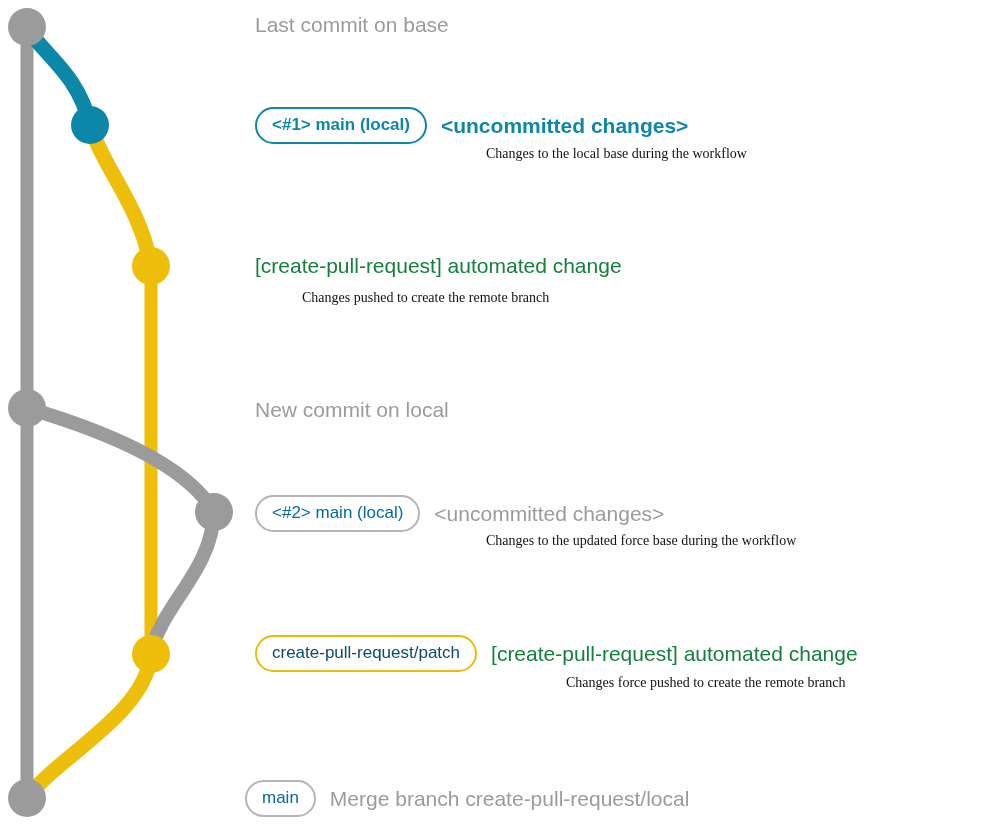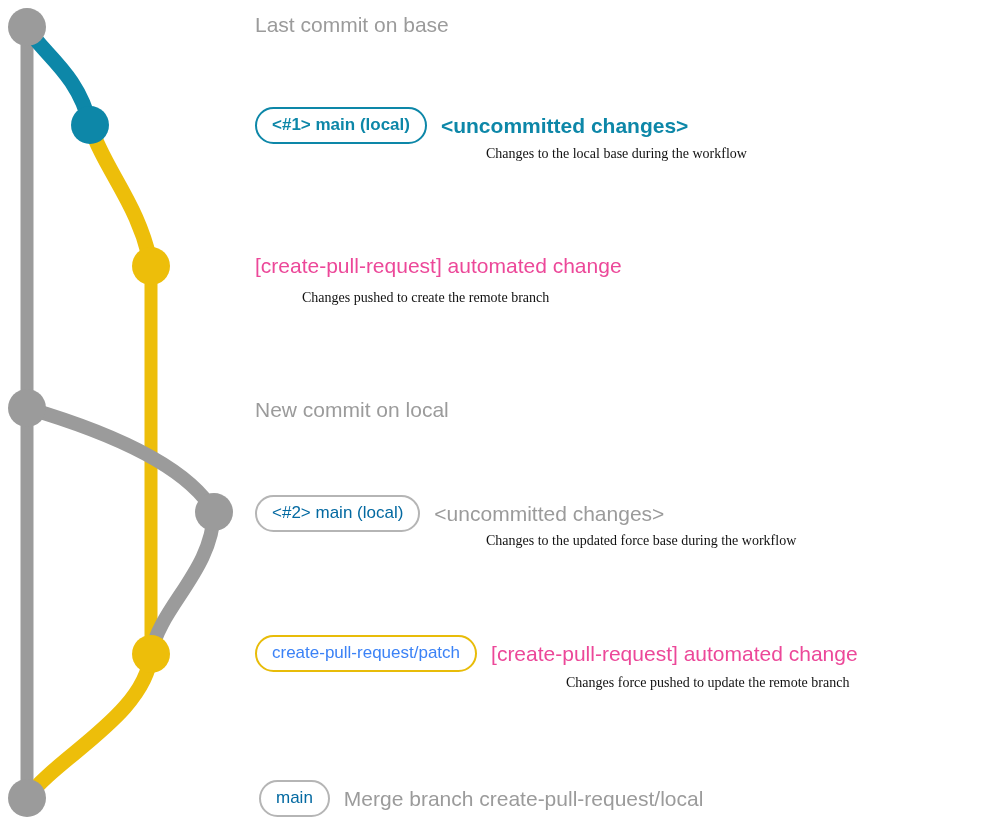--- a/index.html
+++ b/index.html
@@ -49,32 +49,32 @@
     border: 2px solid #9b9b9b;
     border-radius: 999px;
     color: #9b9b9b;
     font-family: "Liberation Sans", sans-serif;
     font-size: 17px;
     line-height: 1;
     padding: 7px 15px 9px 15px;
     background: #ffffff;
   }
   .pill.blue   { border-color: #0d87a8; color: #0d87a8; font-weight: bold; }
-  .pill.yellow { border-color: #e8bc09; color: #3b82f6; }
+  .pill.yellow { border-color: #e8bc09; color: #0c4a6e; }
   .pill.gray   { border-color: #b5b5b5; color: #0369a1; }
 
   
   .subject {
     font-family: "Liberation Sans", sans-serif;
     font-size: 21px;
     line-height: 1;
     color: #9b9b9b;
   }
   .subject.blue   { color: #0d87a8; font-weight: bold; }
-  .subject.yellow { color: #ec4899; }
+  .subject.yellow { color: #15803d; }
   .subject.gray   { color: #9b9b9b; }
   .subject.plain  { color: #9b9b9b; }
 
   .pill + .subject { margin-left: 14px; }
 
   
   .body-line {
     position: absolute;
     font-family: "Liberation Serif", serif;
     font-size: 14px;
@@ -134,20 +134,20 @@
   <div class="row" style="left:255px; top:495px;">
     <span class="pill gray">&lt;#2&gt; main (local)</span>
     <span class="subject gray">&lt;uncommitted changes&gt;</span>
   </div>
   <div class="body-line" style="left:486px; top:534px;">Changes to the updated force base during the workflow</div>
 
   <div class="row" style="left:255px; top:635px;">
     <span class="pill yellow">create-pull-request/patch</span>
     <span class="subject yellow">[create-pull-request] automated change</span>
   </div>
-  <div class="body-line" style="left:566px; top:676px;">Changes force pushed to update the remote branch</div>
+  <div class="body-line" style="left:566px; top:676px;">Changes force pushed to create the remote branch</div>
 
-  <div class="row" style="left:259px; top:780px;">
+  <div class="row" style="left:245px; top:780px;">
     <span class="pill gray">main</span>
     <span class="subject gray">Merge branch create-pull-request/local</span>
   </div>
 
 </div>
 
 </body></html>

